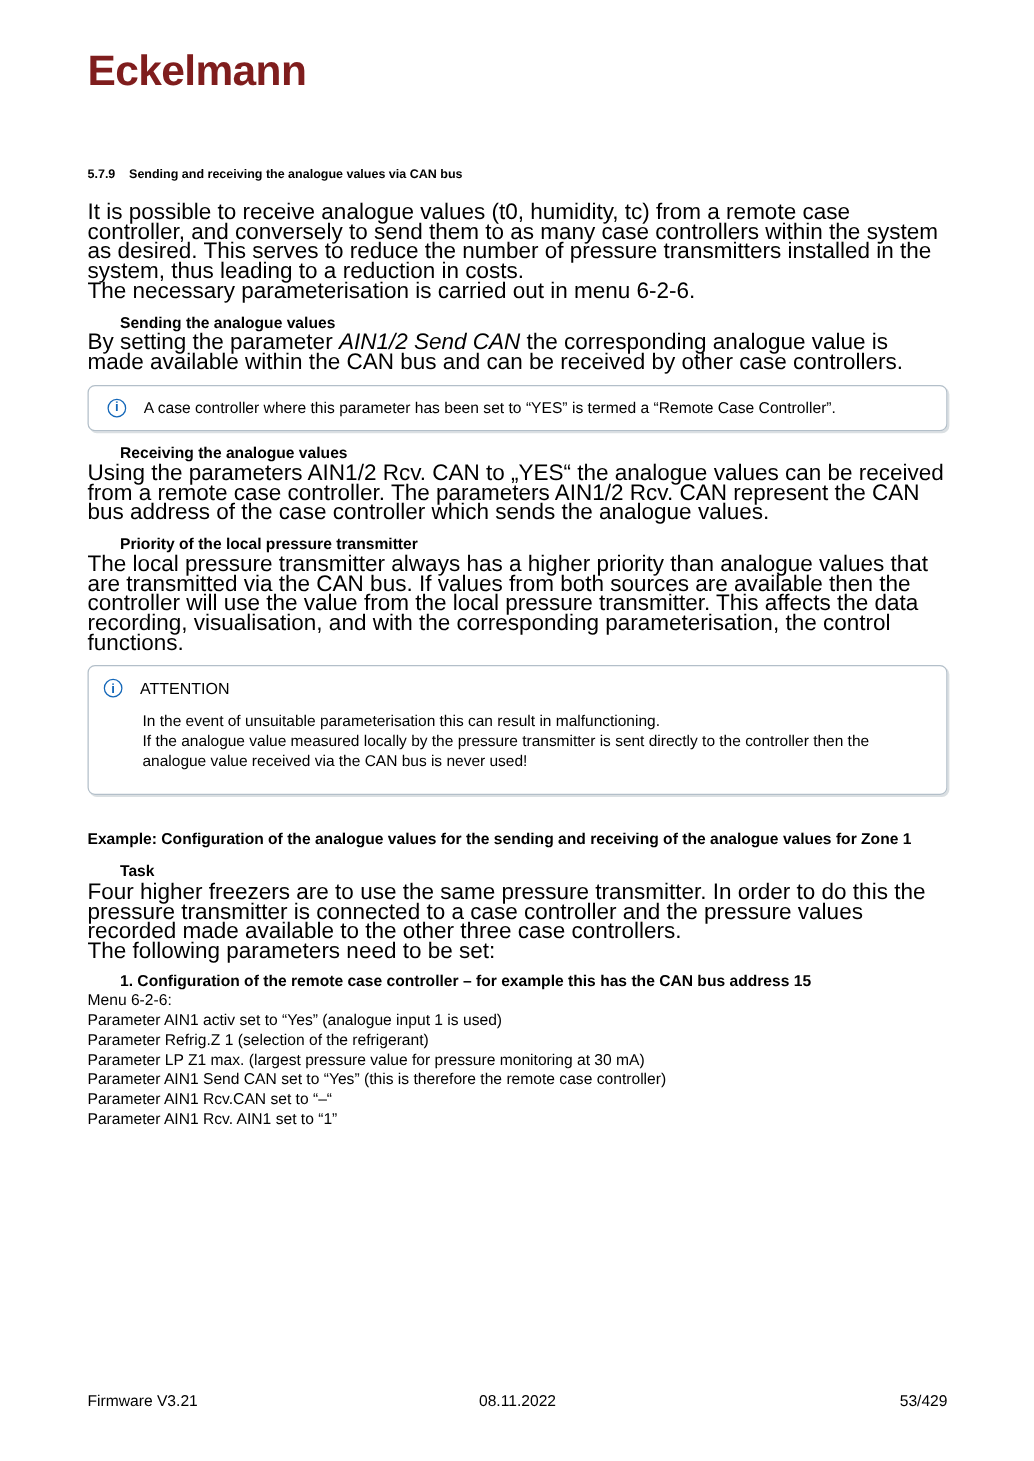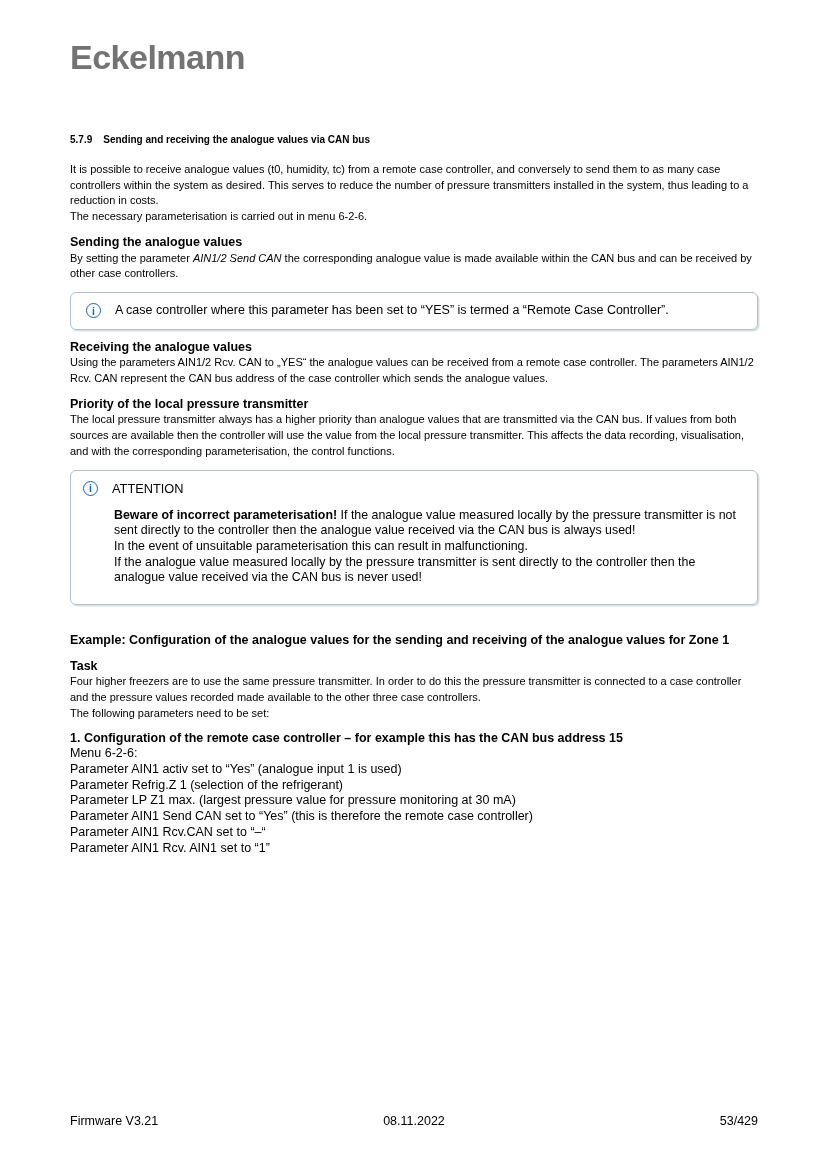--- a/index.html
+++ b/index.html
@@ -17,41 +17,42 @@
     position: absolute;
     left: 70px;
     width: 688px;
     top: 0;
   }
   .logo {
     margin-top: 40px;
     font-size: 34px;
     font-weight: bold;
     letter-spacing: -0.5px;
-    color: #737373;
+    color: #7f1d1d;
     line-height: 1;
   }
   .section-heading {
     margin-top: 57px;
     font-size: 10px;
     font-weight: bold;
     line-height: 17px;
   }
   .section-heading .sec-num { margin-right: 11px; }
   p, .para {
-    font-size: 11px;
+    font-size: 18px;
     line-height: 15.7px;
     margin: 0;
   }
   .intro { margin-top: 14px; }
   .subhead {
     font-size: 12.5px;
     font-weight: bold;
     line-height: 15.7px;
     margin-top: 10px;
+    margin-left: 26px;
   }
   .note-box {
     margin-top: 10px;
     border: 1px solid #b3bfc9;
     border-radius: 6px;
     box-shadow: 1.5px 1.5px 0 rgba(150,162,172,0.35);
     padding: 10px 14px 10px 15px;
     display: flex;
     align-items: center;
   }
@@ -142,21 +143,20 @@
 
     <div class="subhead">Priority of the local pressure transmitter</div>
     <div class="para">The local pressure transmitter always has a higher priority than analogue values that are transmitted via the CAN bus. If values from both sources are available then the controller will use the value from the local pressure transmitter. This affects the data recording, visualisation, and with the corresponding parameterisation, the control functions.</div>
 
     <div class="attention-box">
       <div class="attention-title-row">
         <span class="info-icon">i</span>
         <span class="attention-title">ATTENTION</span>
       </div>
       <div class="attention-body">
-        <div><b>Beware of incorrect parameterisation!</b><span> If the analogue value measured locally by the pressure transmitter is not sent directly to the controller then the analogue value received via the CAN bus is always used!</span></div>
         <div>In the event of unsuitable parameterisation this can result in malfunctioning.</div>
         <div>If the analogue value measured locally by the pressure transmitter is sent directly to the controller then the analogue value received via the CAN bus is never used!</div>
       </div>
     </div>
 
     <div class="example-heading">Example: Configuration of the analogue values for the sending and receiving of the analogue values for Zone 1</div>
 
     <div class="subhead">Task</div>
     <div class="para">
       <div>Four higher freezers are to use the same pressure transmitter. In order to do this the pressure transmitter is connected to a case controller and the pressure values recorded made available to the other three case controllers.</div>

